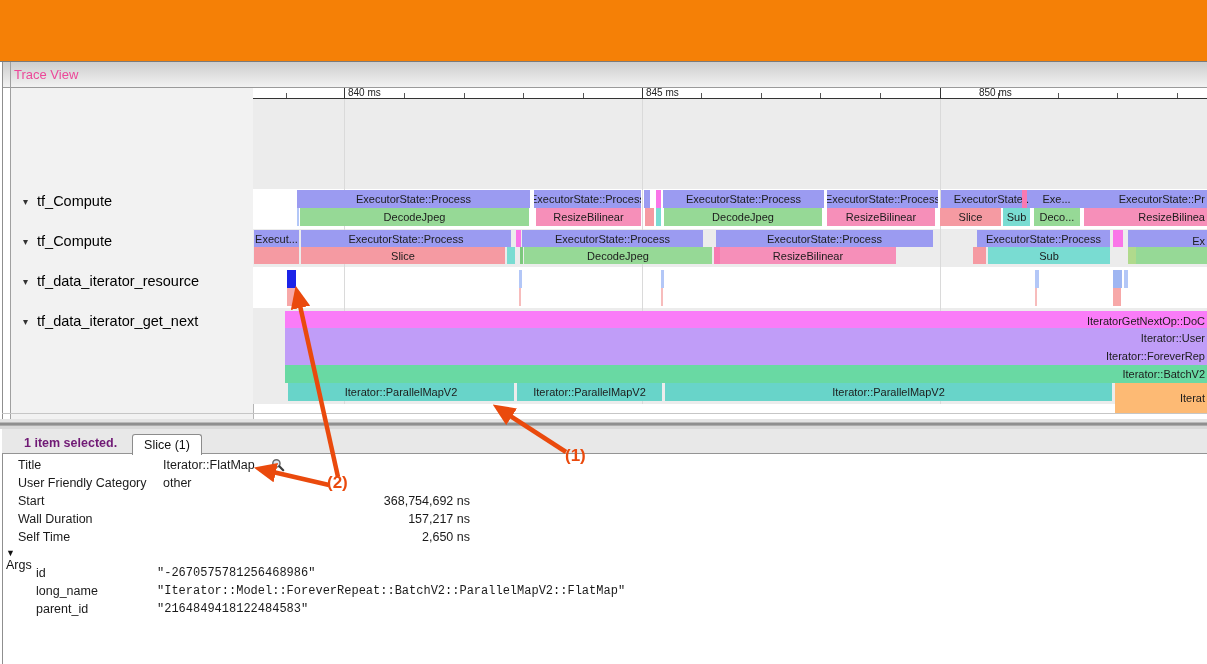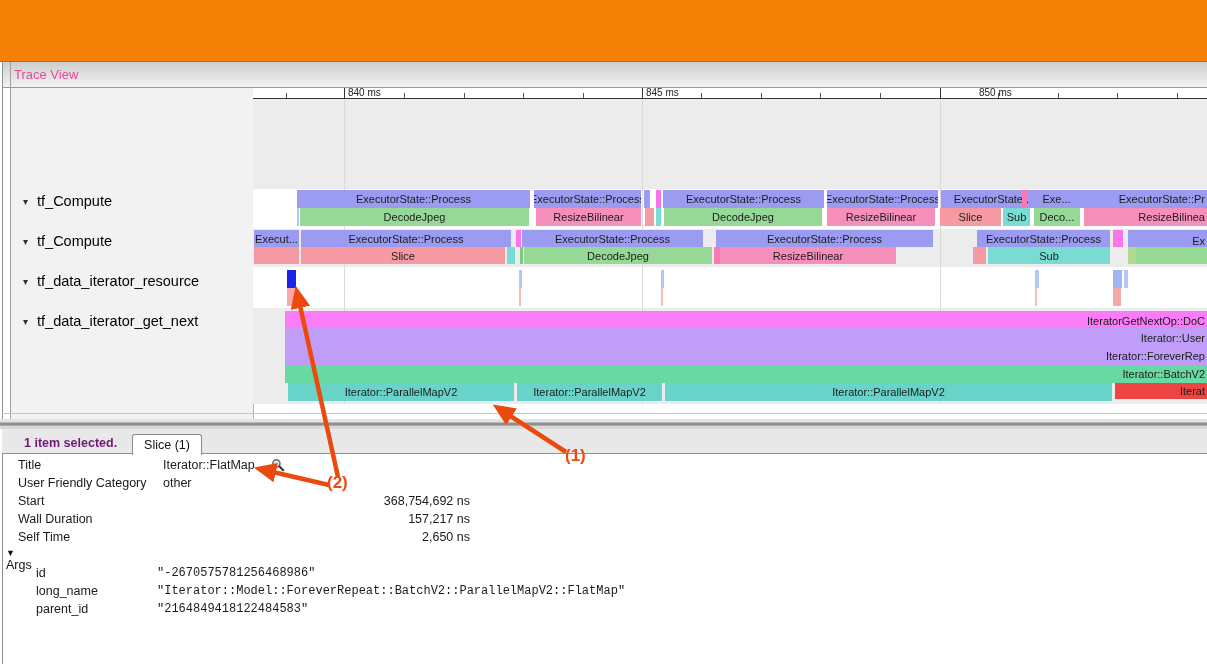--- a/index.html
+++ b/index.html
@@ -164,21 +164,21 @@
       <div class="seg" style="left: 661px; top: 288px; width: 2px; height: 18px; background: rgb(247, 188, 188);"></div>
       <div class="seg" style="left: 1035px; top: 288px; width: 2px; height: 18px; background: rgb(247, 188, 188);"></div>
       <div class="seg" style="left: 1113px; top: 288px; width: 8px; height: 18px; background: rgb(247, 168, 168);"></div>
       <div class="seg r" style="left: 285px; top: 311px; width: 922px; height: 19px; background: rgb(250, 124, 248);">IteratorGetNextOp::DoC</div>
       <div class="seg r" style="left: 285px; top: 328px; width: 922px; height: 19px; background: rgb(192, 157, 248);">Iterator::User</div>
       <div class="seg r" style="left: 285px; top: 347px; width: 922px; height: 18px; background: rgb(192, 157, 248);">Iterator::ForeverRep</div>
       <div class="seg r" style="left: 285px; top: 365px; width: 922px; height: 18px; background: rgb(105, 217, 163);">Iterator::BatchV2</div>
       <div class="seg" style="left: 288px; top: 383px; width: 226px; height: 18px; background: rgb(104, 212, 201);">Iterator::ParallelMapV2</div>
       <div class="seg" style="left: 517px; top: 383px; width: 145px; height: 18px; background: rgb(104, 212, 201);">Iterator::ParallelMapV2</div>
       <div class="seg" style="left: 665px; top: 383px; width: 447px; height: 18px; background: rgb(104, 212, 201);">Iterator::ParallelMapV2</div>
-      <div class="seg r" style="left: 1115px; top: 383px; width: 92px; height: 16px; background: #ef4444;">Iterat</div>
+      <div class="seg r" style="left: 1115px; top: 383px; width: 92px; height: 30px; background: #fdba74;">Iterat</div>
     </div>
 
   <div class="abs" id="tv-bottomline"></div>
   <div class="abs" id="splitter"></div>
   <div class="abs" id="tabbar"></div>
   <div class="abs" id="selcount">1 item selected.</div>
   <div class="abs" id="tab-slice">Slice (1)</div>
 
   <div class="abs" id="details" style="left:0;top:454px;width:1207px;height:210px;">
       <div class="drow" style="left: 0px; top: 4px; width: 1207px;">

